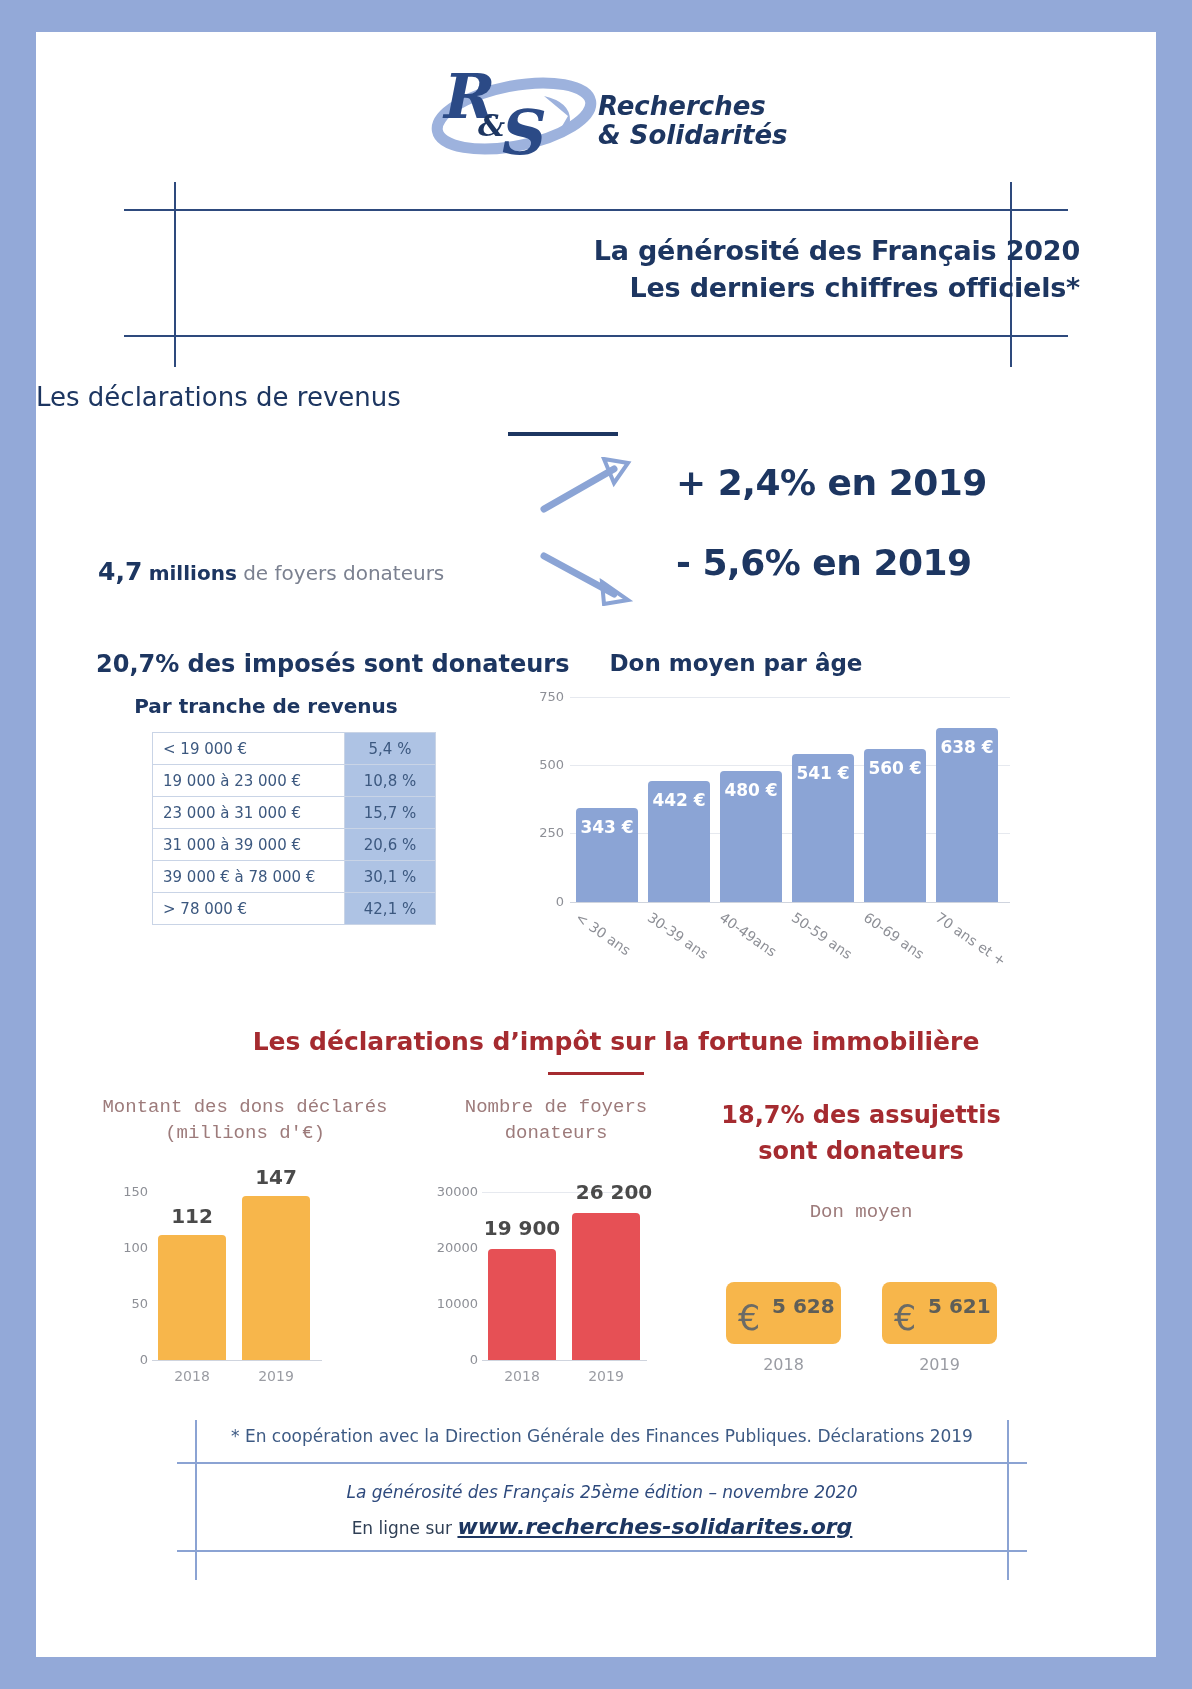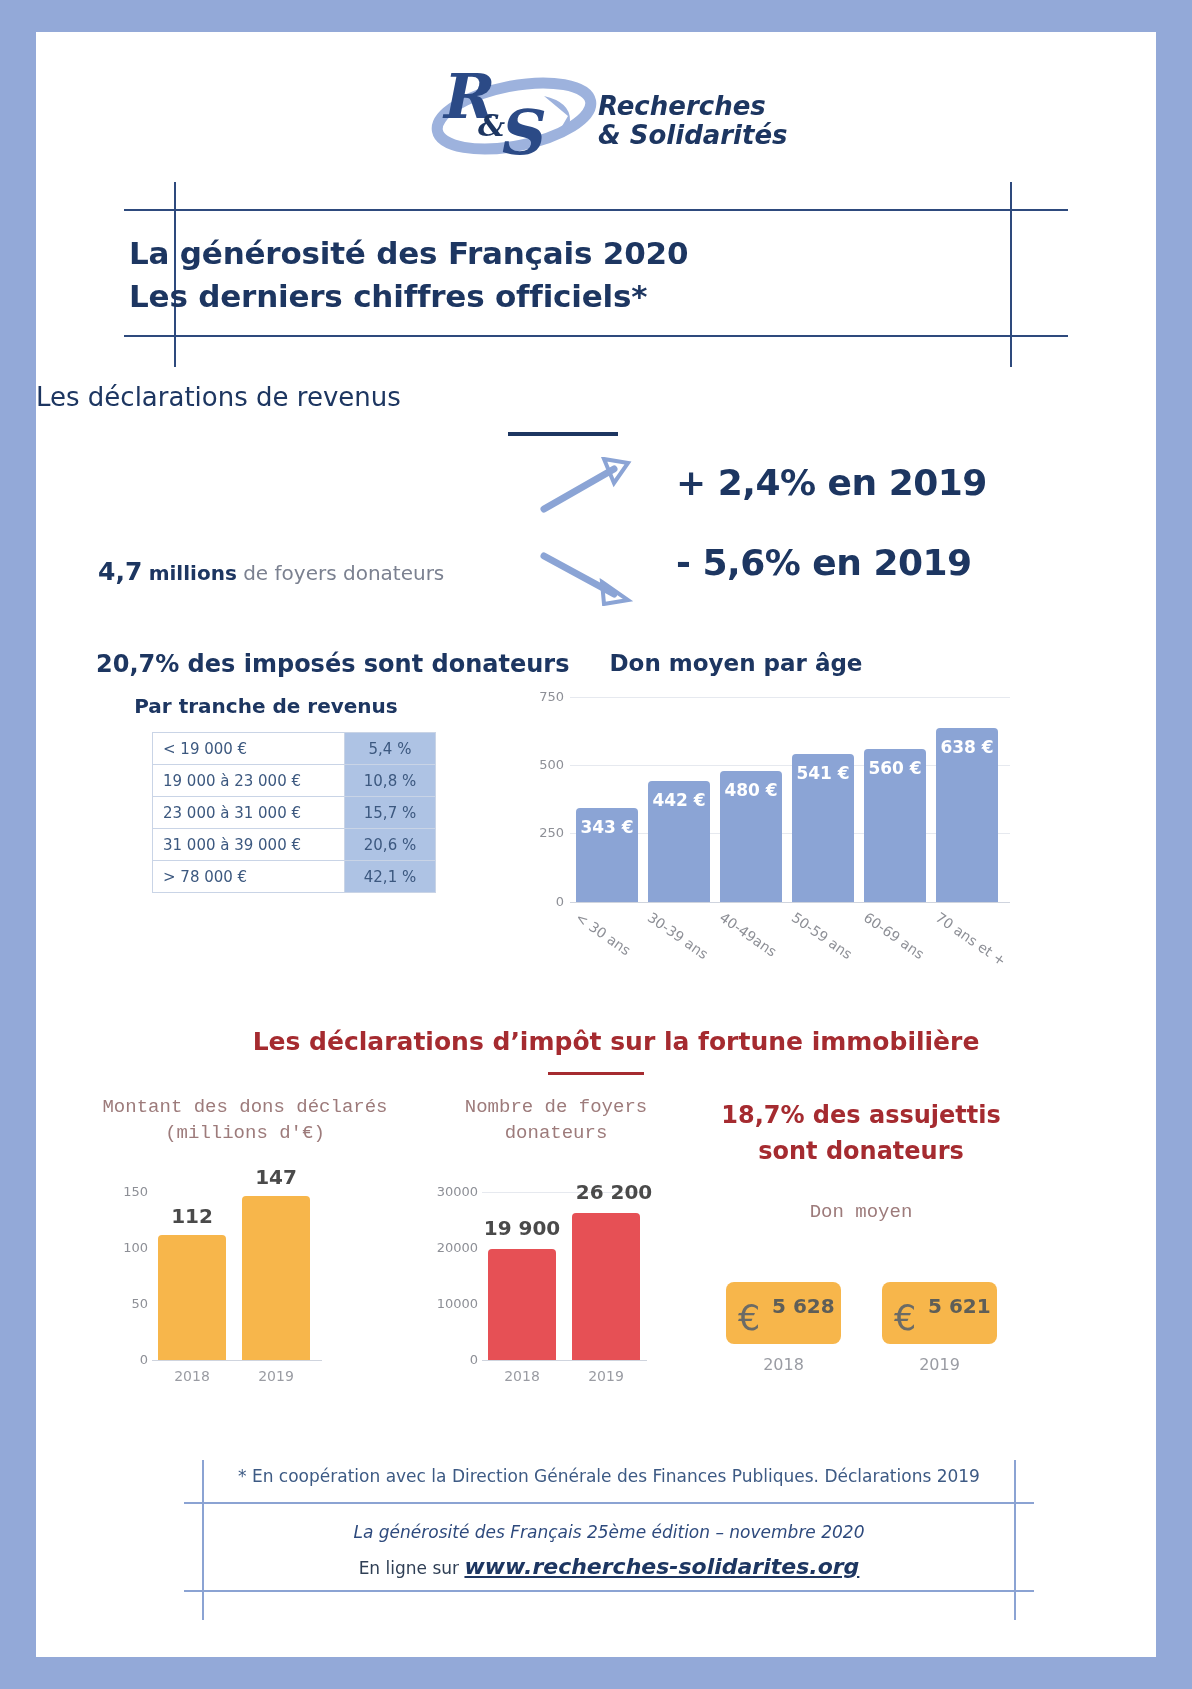--- a/index.html
+++ b/index.html
@@ -26,22 +26,22 @@
 
   
   .title-block { position:absolute; left:88px; top:150px; width:944px; height:185px; }
   .tb-hline { position:absolute; left:0; width:944px; height:2px; background:#2e4a7d; }
   .tb-hline.top { top:27px; }
   .tb-hline.bot { top:153px; }
   .tb-vline { position:absolute; top:0; width:2px; height:185px; background:#2e4a7d; }
   .tb-vline.l { left:50px; }
   .tb-vline.r { left:886px; }
   .title-text {
-    position:absolute; left:5px; top:50px; width:944px; text-align:left;
-    font-family:"DejaVu Sans", sans-serif; font-weight:700; font-size:31px;
+    position:absolute; left:12px; top:50px; width:944px; text-align:right;
+    font-family:"DejaVu Sans", sans-serif; font-weight:700; font-size:27px;
     color:#1d3661; line-height:1.38; letter-spacing:-0.2px;
   }
 
   
   .sec-head {
     position:absolute; width:100%; 
     font-family:"DejaVu Sans", sans-serif; font-size:26px; color:#1d3661;
   }
   .sec-rule { position:absolute; height:4px; background:#1d3661; }
 
@@ -114,21 +114,21 @@
   .euro-sign {
     position:absolute; left:12px; top:16px; font-size:35px; color:#6b6b66;
     font-family:"DejaVu Sans", sans-serif;
   }
   .euro-val {
     position:absolute; left:46px; top:12px; font-size:20px; font-weight:700;
     color:#5e5e58; font-family:"DejaVu Sans", sans-serif; white-space:nowrap;
   }
 
   
-  .footer-box { position:absolute; left:148px; top:1388px; width:850px; height:160px;margin-top:40px; }
+  .footer-box { position:absolute; left:141px; top:1388px; width:850px; height:160px; }
   .f-h { position:absolute; left:0; width:850px; height:2px; background:#8ba3d3; }
   .f-v { position:absolute; top:0; width:2px; height:160px; background:#8ba3d3; }
   .f-note {
     position:absolute; left:0; top:6px; width:850px; text-align:center;
     font-size:17px; color:#3d5a84; font-family:"DejaVu Sans", sans-serif;
   }
   .f-ed {
     position:absolute; left:0; top:62px; width:850px; text-align:center;
     font-size:17px; color:#2e4a7d; font-style:italic;
     font-family:"DejaVu Sans", sans-serif;
@@ -214,20 +214,24 @@
       </tr>
       <tr>
         <td class="lbl">23 000 à 31 000 €</td>
         <td class="val">15,7 %</td>
       </tr>
       <tr>
         <td class="lbl">31 000 à 39 000 €</td>
         <td class="val">20,6 %</td>
       </tr>
       <tr>
+        <td class="lbl">39 000 € à 78 000 €</td>
+        <td class="val">30,1 %</td>
+      </tr>
+      <tr>
         <td class="lbl">&gt; 78 000 €</td>
         <td class="val">42,1 %</td>
       </tr>
     </tbody>
   </table>
 
   <div class="tbl-title" style="left:460px; top:618px; width:480px; text-align:center; font-size:23px;">Don moyen par âge</div>
 
   <div class="chart" style="left:470px; top:655px; width:510px; height:290px;">
 

